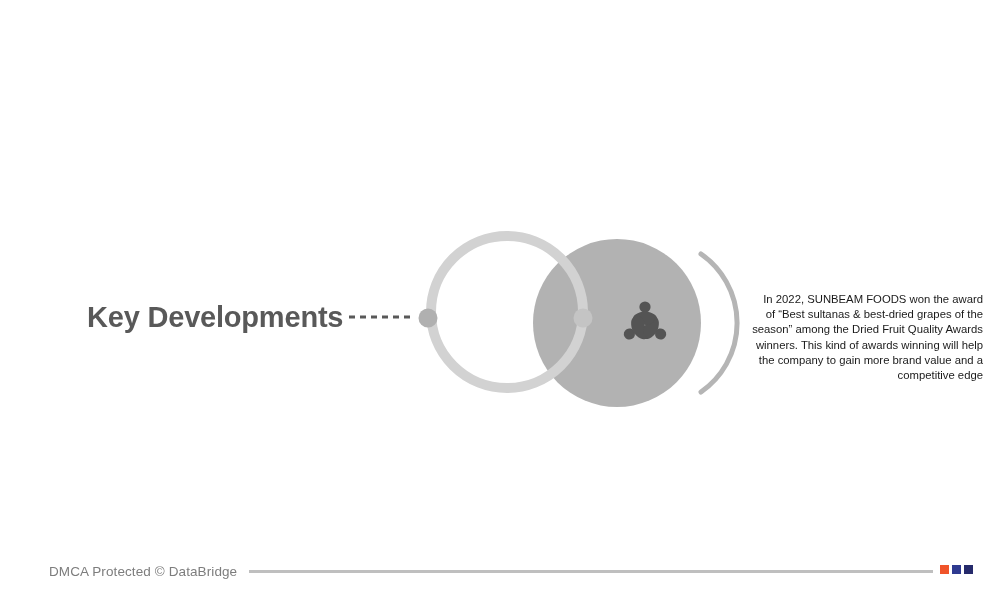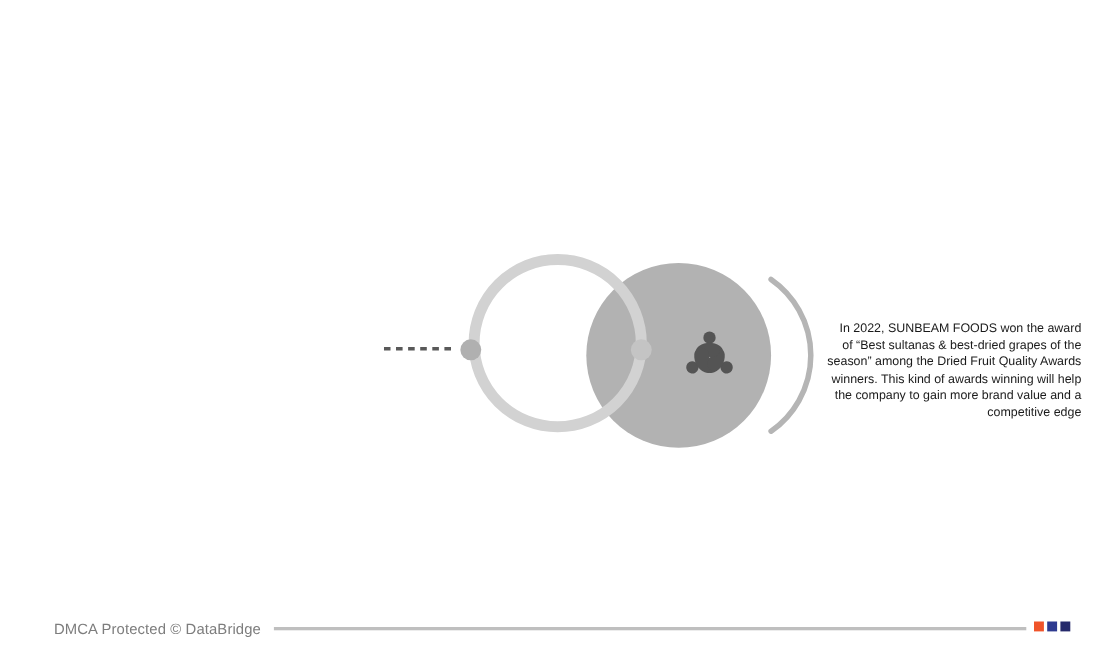--- a/index.html
+++ b/index.html
@@ -99,20 +99,21 @@
   }
   .sq.s1 { left: 0px; }
   .sq.s2 { left: 12px; }
   .sq.s3 { left: 24px; }
 </style>
 </head>
 <body>
 
 <div class="slide">
 
+  <div class="title">Key Developments</div>
 
   <svg class="connector" viewBox="0 0 72 6" width="72" height="6">
     <line x1="0" y1="3" x2="64" y2="3" stroke="#595959" stroke-width="3.2" stroke-dasharray="6 5" stroke-linecap="butt"></line>
   </svg>
 
   <svg class="graphic" viewBox="0 0 340 205" width="340" height="205">
 
     <circle cx="212" cy="105" r="84" fill="#b2b2b2"></circle>
 
     <path d="M 296 36 A 84 84 0 0 1 296 174" fill="none" stroke="#b5b5b5" stroke-width="5" stroke-linecap="round"></path>

